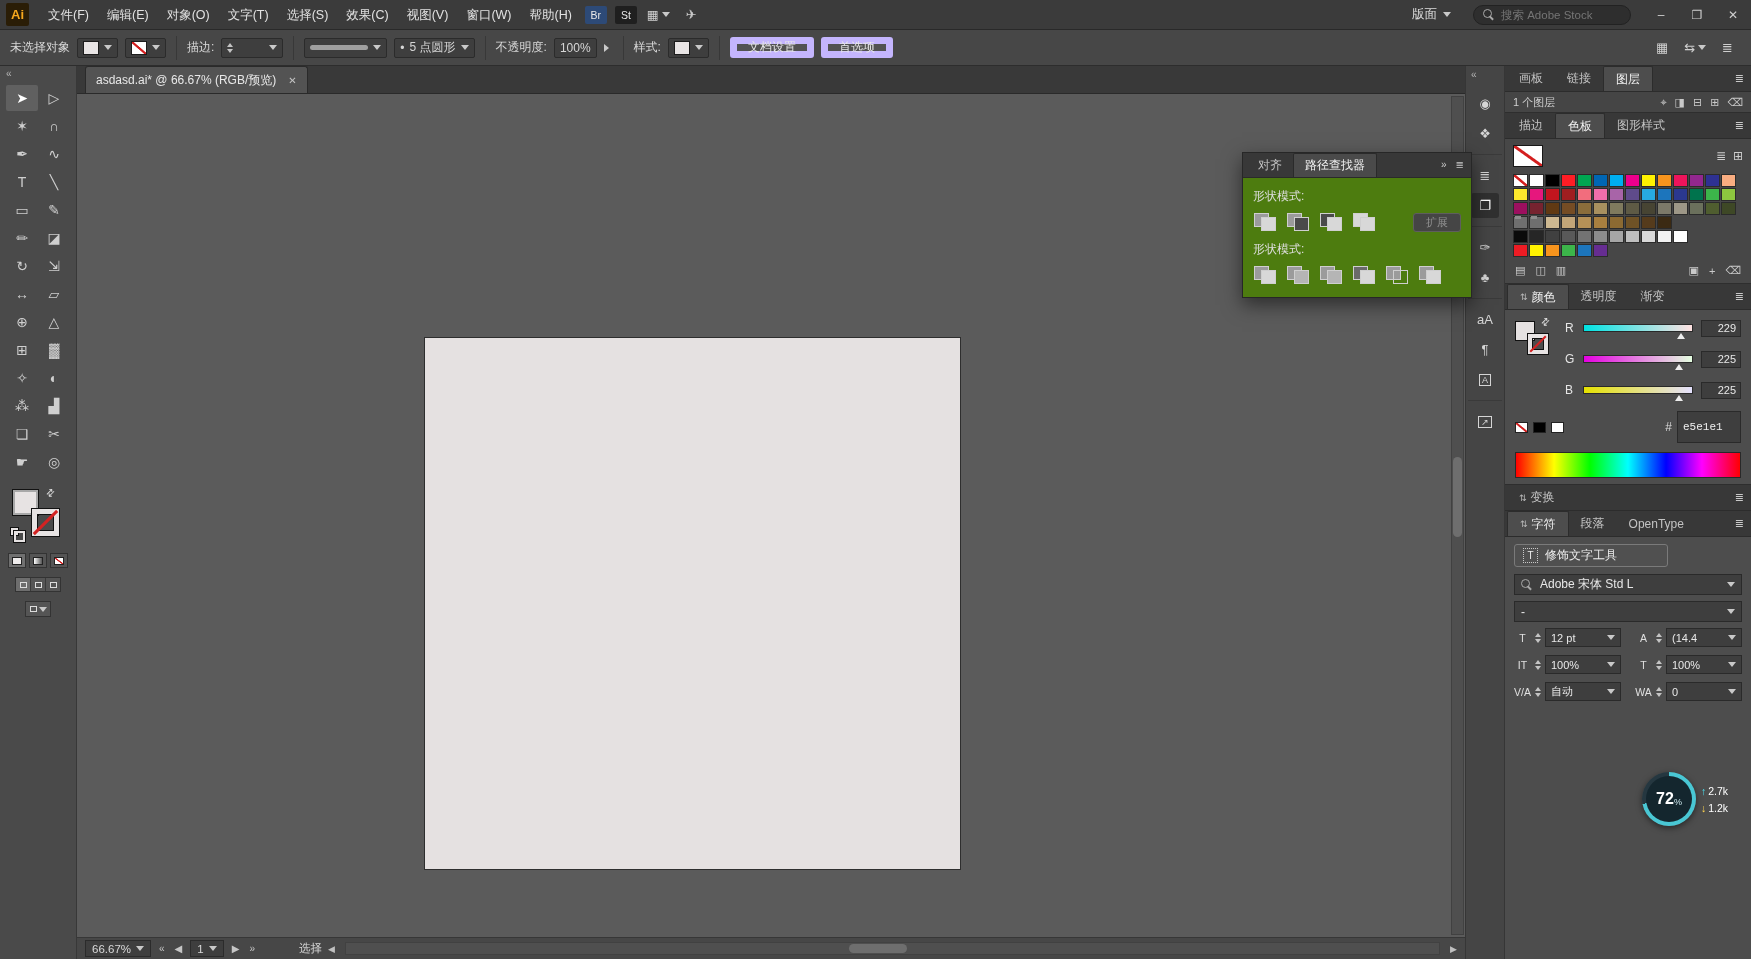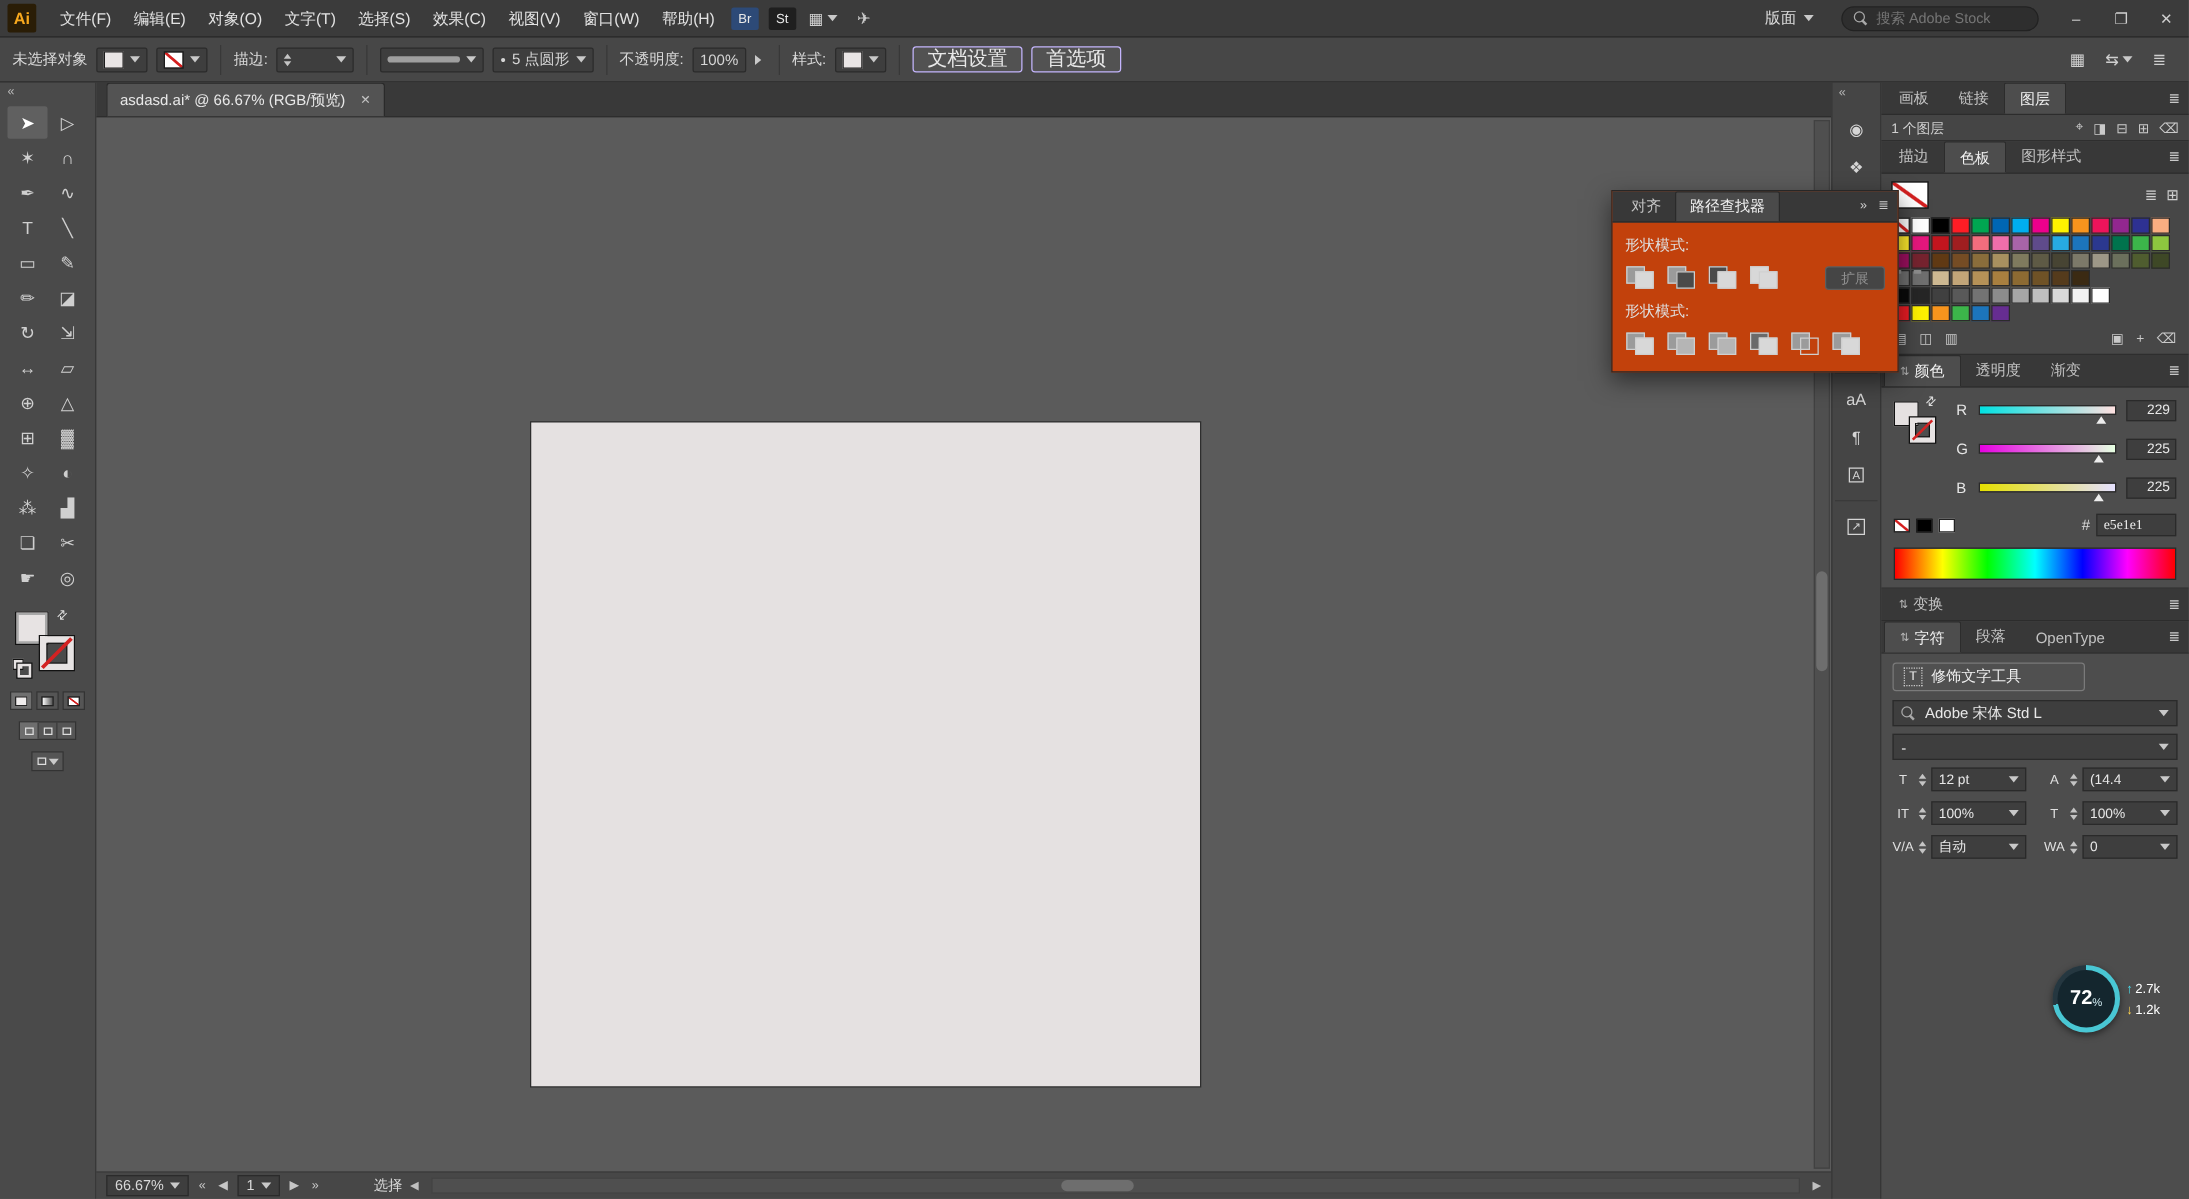--- a/index.html
+++ b/index.html
@@ -39,21 +39,21 @@
   .stepper .down{border-top:4px solid #c4c4c4}
 
   
   .controlbar{position:absolute;left:0;top:30px;right:0;height:36px;background:#474747;border-bottom:1px solid #2d2d2d;display:flex;align-items:center;gap:7px;padding:0 10px;z-index:19}
   .cb-label{color:#d9d9d9;white-space:nowrap}
   .cb-box{height:20px;background:#3e3e3e;border:1px solid #2b2b2b;display:flex;align-items:center;gap:5px;padding:0 5px;border-radius:2px}
   .swatch-mini{width:16px;height:14px;background:#e9e5e5;border:1px solid #1c1c1c;flex:0 0 auto}
   .swatch-mini.slash{background:linear-gradient(to top right,#fff 42%,#d41f1f 46%,#d41f1f 54%,#fff 58%)}
   .vdiv{width:1px;height:24px;background:#383838;margin:0 3px;flex:0 0 auto}
   .brush-line{width:58px;height:5px;border-radius:3px;background:#9f9f9f}
-  .cb-btn{height:21px;padding:0 11px;border:1px solid #c4b5fd;border-radius:3px;background:#525252;color:#e8e8e8;font-size:16px;display:flex;align-items:center;font-family:Liberation Sans, sans-serif}
+  .cb-btn{height:21px;padding:0 11px;border:7px solid #c4b5fd;border-radius:3px;background:#525252;color:#e8e8e8;font-size:12px;display:flex;align-items:center;font-family:Liberation Sans, sans-serif}
   .cb-right{margin-left:auto;display:flex;gap:16px;align-items:center;color:#cfcfcf;font-size:13px;padding-right:8px}
   .cb-ic{display:flex;align-items:center;gap:3px}
 
   
   .ltool{position:absolute;left:0;top:66px;bottom:0;width:77px;background:#4a4a4a;border-right:1px solid #383838;z-index:10}
   .ltool-collapse{height:15px;display:flex;align-items:center;padding-left:6px;color:#b5b5b5;font-size:10px}
   .tools-grid{display:grid;grid-template-columns:32px 32px;justify-content:center;row-gap:2px;margin-top:4px}
   .tool{width:32px;height:26px;display:flex;align-items:center;justify-content:center;color:#cfcfcf;font-size:14px;border-radius:2px}
   .tool.active{background:#606060;color:#fff}
   .tool-glyph{pointer-events:none}
@@ -149,36 +149,36 @@
   .sl-label{width:10px;color:#e6e6e6}
   .sl-track{flex:1;height:8px;border:1px solid #292929;position:relative}
   .sl-knob{position:absolute;top:8px;width:0;height:0;border-left:4px solid transparent;border-right:4px solid transparent;border-bottom:6px solid #ededed;transform:translateX(-4px)}
   .sl-val{width:40px;height:17px;background:#3e3e3e;border:1px solid #2a2a2a;font-size:11px;display:flex;align-items:center;justify-content:flex-end;padding:0 4px;color:#e8e8e8}
   .color-hexrow{display:flex;align-items:center;gap:5px;margin:0 0 9px}
   .mini{width:13px;height:11px;border:1px solid #222;flex:0 0 auto}
   .mini.slash{background:linear-gradient(to top right,#fff 40%,#d41f1f 46%,#d41f1f 54%,#fff 60%)}
   .mini.black{background:#000}
   .mini.white{background:#fff}
   .hex-hash{margin-left:auto;color:#dcdcdc}
-  .hex-box{width:64px;height:18px;background:#3e3e3e;border:1px solid #2a2a2a;display:flex;align-items:center;padding:0 5px;font-size:11px;color:#eee;font-family:Liberation Serif, serif}
+  .hex-box{width:64px;height:32px;background:#3e3e3e;border:1px solid #2a2a2a;display:flex;align-items:center;padding:0 5px;font-size:11px;color:#eee;font-family:Liberation Mono, monospace}
   .spectrum{height:26px;border:1px solid #292929;background:linear-gradient(to right,#ff0000,#ffff00 17%,#00ff00 33%,#00ffff 50%,#0000ff 67%,#ff00ff 83%,#ff0000)}
 
   .char-body{flex:1;background:#4d4d4d;padding:7px 9px;position:relative}
   .touch-btn{width:154px;height:23px;border:1px solid #7a7a7a;border-radius:3px;background:#505050;display:flex;align-items:center;gap:7px;padding:0 8px;color:#eee;margin-bottom:7px}
   .tt-ic{width:15px;height:15px;border:1px dotted #c9c9c9;display:flex;align-items:center;justify-content:center;font-size:10px;color:#eee}
   .field-row{height:21px;background:#3e3e3e;border:1px solid #2a2a2a;display:flex;align-items:center;gap:7px;padding:0 6px;margin-bottom:6px;color:#e8e8e8}
   .field-row .val{flex:1;white-space:nowrap;overflow:hidden}
   .char-grid{display:grid;grid-template-columns:1fr 1fr;column-gap:14px;row-gap:8px;margin-top:6px}
   .cg-cell{display:flex;align-items:center;gap:4px}
   .cg-ic{min-width:17px;text-align:center;font-size:10.5px;color:#e0e0e0;white-space:nowrap}
   .cg-box{flex:1;height:19px;background:#3e3e3e;border:1px solid #2a2a2a;display:flex;align-items:center;gap:4px;padding:0 5px;font-size:11px;color:#e8e8e8}
   .cg-box .val{flex:1;white-space:nowrap;overflow:hidden}
 
   
-  .pf-panel{position:absolute;left:1289px;top:152px;width:230px;background:#c2410c;border:1px solid #272727;box-shadow:0 7px 18px rgba(0,0,0,.5);z-index:40}
+  .pf-panel{position:absolute;left:1242px;top:152px;width:230px;background:#4d7c0f;border:1px solid #272727;box-shadow:0 7px 18px rgba(0,0,0,.5);z-index:40}
   .pf-head{height:25px;background:#383838;display:flex;align-items:flex-end;padding-left:4px;border-bottom:1px solid #2a2a2a;position:relative}
   .pf-tab{height:24px;padding:0 11px;display:flex;align-items:center;color:#c5c5c5}
   .pf-tab.active{background:#4a4a4a;color:#f2f2f2;border:1px solid #2a2a2a;border-bottom:none;border-radius:2px 2px 0 0}
   .pf-head-ic{position:absolute;right:7px;top:6px;display:flex;gap:9px;color:#cbcbcb;font-size:10px}
   .pf-body{padding:8px 10px 10px}
   .pf-label{color:#dedede;margin:2px 0 7px}
   .pf-rowicons{display:flex;gap:9px;align-items:center;margin-bottom:9px}
   .pf-icons{display:flex;gap:9px}
   .pfi{width:24px;height:20px;position:relative;display:inline-block}
   .pfi::before{content:"";position:absolute;left:1px;top:1px;width:13px;height:12px;border:1px solid #cfcfcf;background:#9b9b9b}

